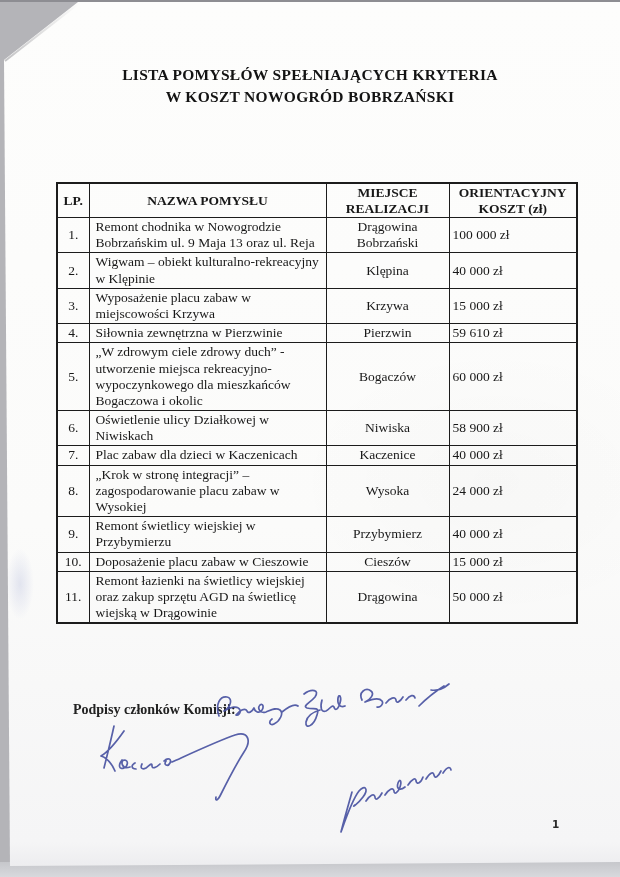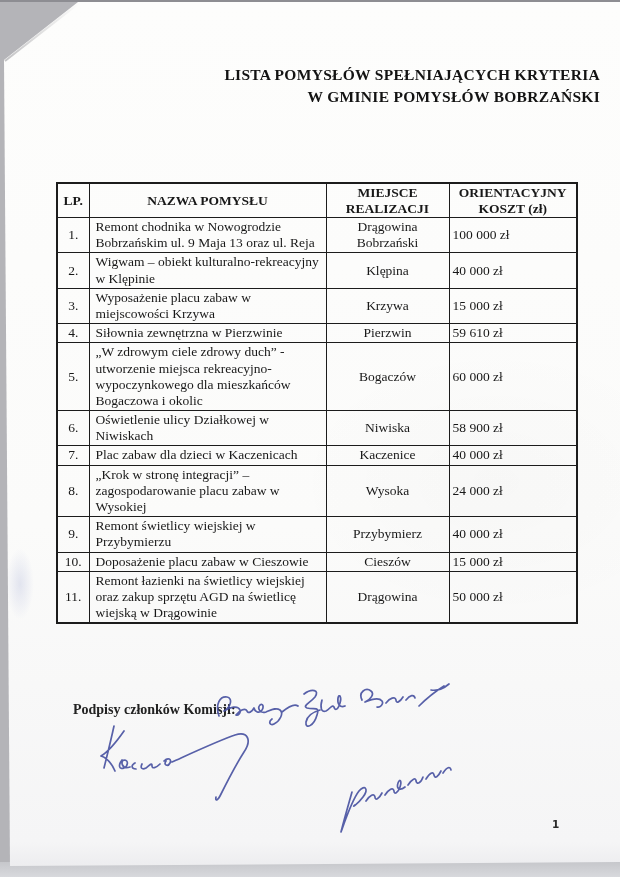--- a/index.html
+++ b/index.html
@@ -31,21 +31,21 @@
     transform:rotate(-38deg);transform-origin:0 50%;
   }
   .ink-smudge{
     position:absolute;left:6px;top:548px;width:28px;height:72px;
     background:radial-gradient(ellipse at center,rgba(100,115,185,.16),rgba(100,115,185,0) 70%);
   }
 
   
   .title{
     position:absolute;top:64px;left:20px;right:20px;
-    text-align:right;font-weight:700;font-size:15.5px;line-height:22px;
+    text-align:center;font-weight:700;font-size:15.5px;line-height:22px;
     letter-spacing:.3px;color:#131313;
   }
   .title span{display:block;}
 
   
   table.ideas{
     position:absolute;left:56px;top:182px;width:520px;
     border-collapse:collapse;table-layout:fixed;
     font-size:13.5px;line-height:1.2;color:#181818;
   }
@@ -85,21 +85,21 @@
 <body>
 
 <div id="stage">
 
   <div class="paper">
     <div class="corner-shade"></div>
     <div class="ink-smudge"></div>
 
     <header class="title">
       <span>LISTA POMYSŁÓW SPEŁNIAJĄCYCH KRYTERIA</span>
-      <span>W GMINIE POMYSŁÓW BOBRZAŃSKI</span>
+      <span>W KOSZT NOWOGRÓD BOBRZAŃSKI</span>
     </header>
 
     <table class="ideas">
       <colgroup>
         <col class="w-lp">
           <col class="w-nazwa">
           <col class="w-miejsce">
           <col class="w-koszt">
       </colgroup>
       <thead>

